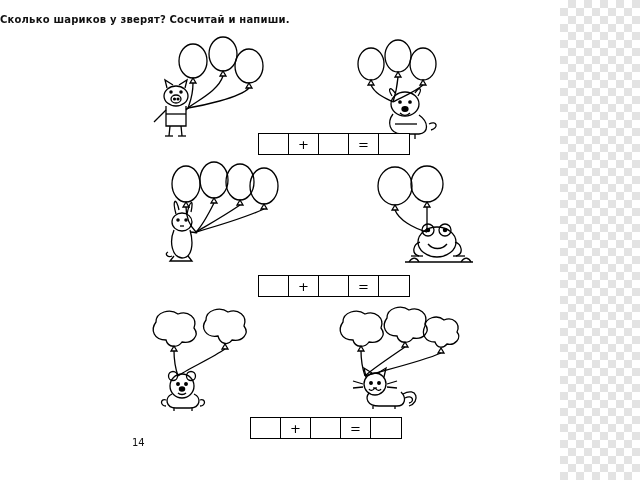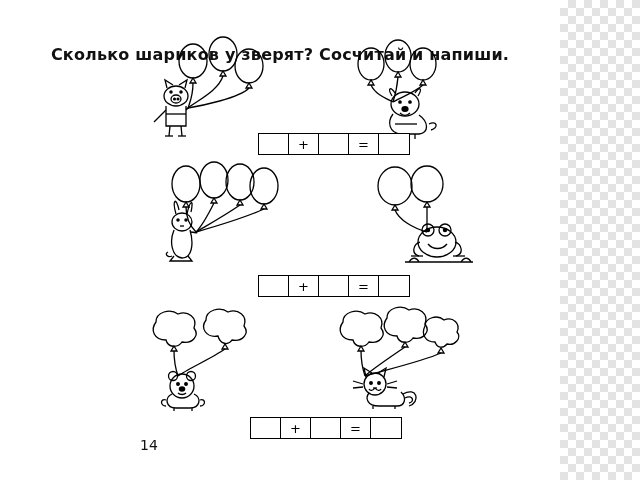--- a/index.html
+++ b/index.html
@@ -35,34 +35,32 @@
     top: 0;
     width: 560px;
     height: 480px;
     background: #ffffff;
   }
   #worksheet-title {
     position: absolute;
     left: 0;
     top: 14px;
     width: 560px;
-    text-align: center;
     font-family: "DejaVu Sans", sans-serif;
     font-weight: bold;
-    font-size: 16px;
+    font-size: 10px;
     color: #111111;
     letter-spacing: 0.2px;
-    margin-top: 31px;
   }
   #page-number {
     position: absolute;
-    left: 140px;
+    left: 132px;
     top: 437px;
     font-family: "DejaVu Sans", sans-serif;
-    font-size: 14px;
+    font-size: 10px;
     color: #111111;
   }
   #source-url {
     position: absolute;
     left: 332px;
     top: 457px;
     font-family: "DejaVu Sans Mono", monospace;
     font-size: 7px;
     color: #333333;
     letter-spacing: 0.2px;

